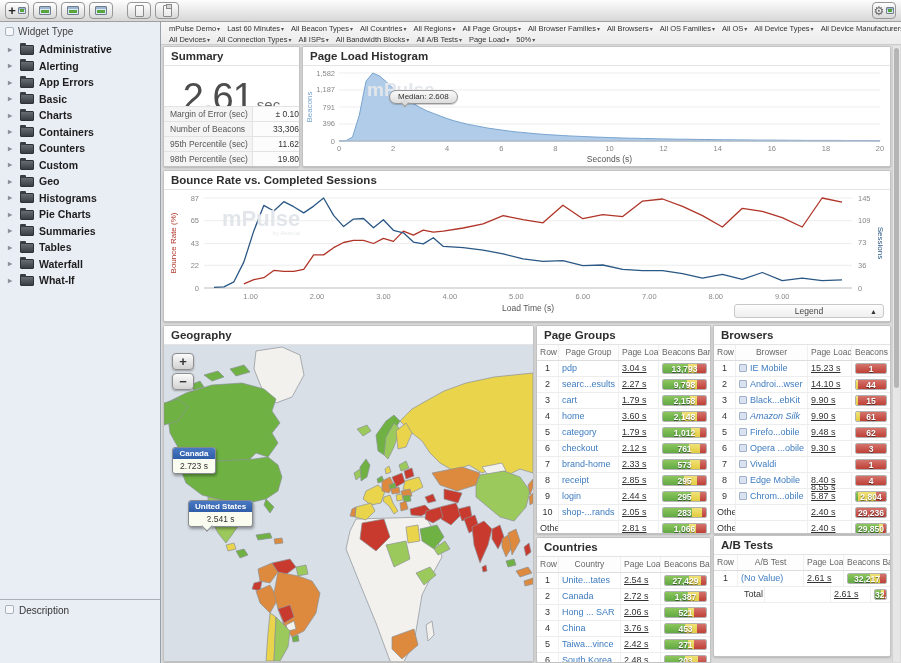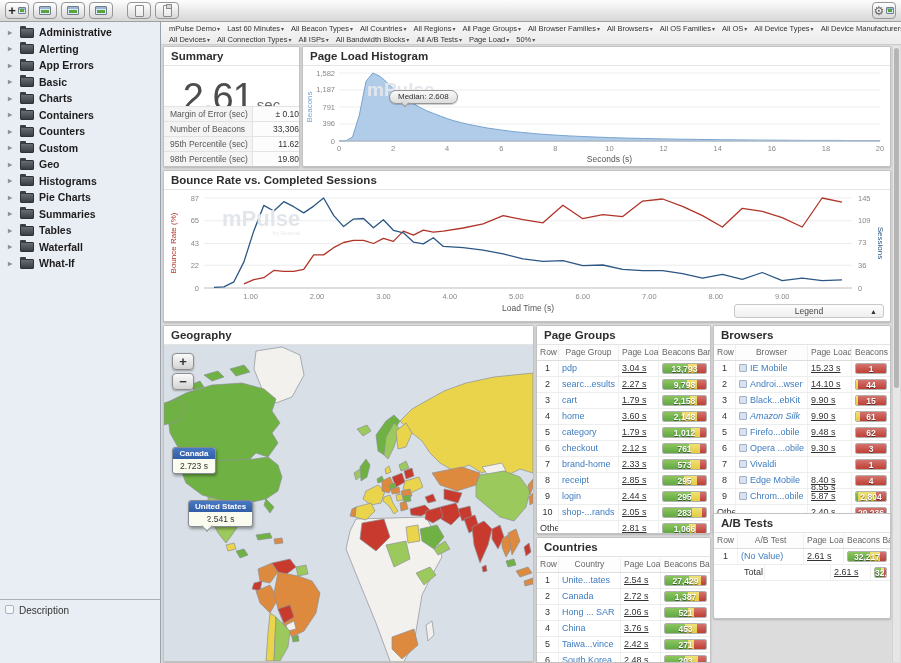--- a/index.html
+++ b/index.html
@@ -129,20 +129,24 @@
   <div class="tb-btn">
       <span class="page clip"></span>
     </div>
   <div class="tb-btn tb-right">
       <span class="gear">⚙</span>
       <span class="win small"></span>
     </div>
 </div>
 
 <div class="sidebar">
+  <div class="tree-header">
+    <span class="small-box"></span>
+    <span>Widget Type</span>
+  </div>
   <div class="tree" id="tree">
       <div class="tree-item">
         <span class="tw">▸</span>
         <span class="folder"></span>
         <span>Administrative</span>
       </div>
       <div class="tree-item">
         <span class="tw">▸</span>
         <span class="folder"></span>
         <span>Alerting</span>
@@ -836,21 +840,21 @@
                 <div class="seg" style="width: 48%; background: linear-gradient(rgb(140, 198, 92), rgb(97, 168, 68));"></div>
                 <div class="seg" style="width: 32%; background: linear-gradient(rgb(239, 225, 120), rgb(227, 204, 63));"></div>
                 <div class="seg" style="width: 20%; background: linear-gradient(rgb(212, 115, 108), rgb(191, 64, 54));"></div>
                 <div class="lbl">203</div>
               </div>
             </div>
           </div>
         </div>
     </div>
 
-    <div class="card" style="left:552px;top:468px;width:178px;height:106px;">
+    <div class="card" style="left:552px;top:490px;width:178px;height:122px;">
       <div class="card-title">A/B Tests</div>
       <div class="tbl">
           <div class="tr head">
             <div class="td c" style="width: 24px;">Row</div>
             <div class="td c" style="width: 66px;">A/B Test</div>
             <div class="td c" style="width: 40px;">Page Load</div>
             <div class="td c" style="flex: 1 1 0%;">Beacons Bar</div>
           </div>
           <div class="tr">
             <div class="td c" style="width: 24px;">1</div>

